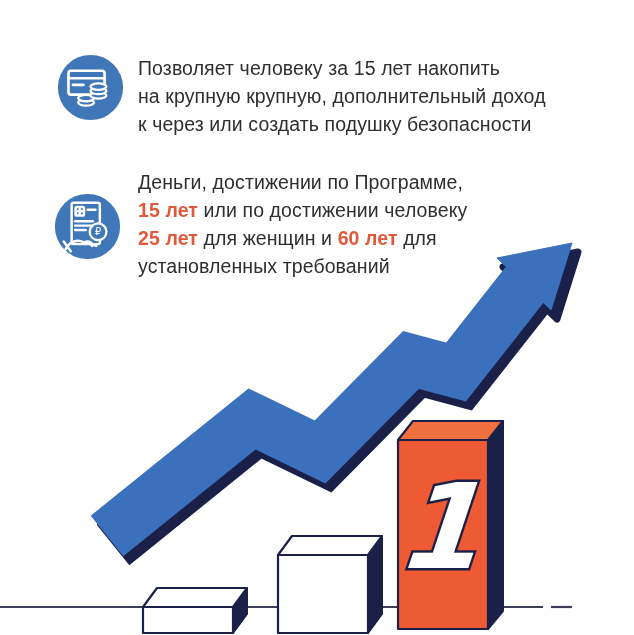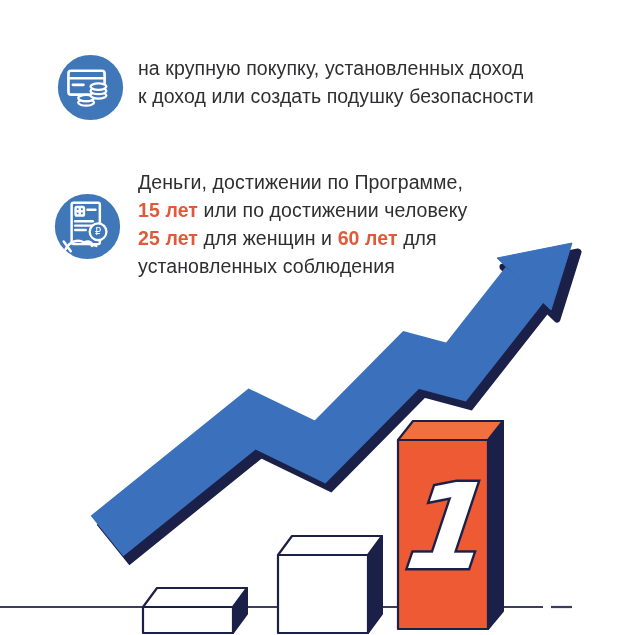--- a/index.html
+++ b/index.html
@@ -100,22 +100,23 @@
     <g stroke-width="2.6">
       <ellipse class="coin" cx="33" cy="55" rx="9" ry="3.6"></ellipse>
       <ellipse class="coin" cx="33" cy="50" rx="9" ry="3.6"></ellipse>
       <ellipse class="coin" cx="47" cy="47" rx="9" ry="3.6"></ellipse>
       <ellipse class="coin" cx="47" cy="42" rx="9" ry="3.6"></ellipse>
       <ellipse class="coin" cx="47" cy="37" rx="9" ry="3.6"></ellipse>
     </g>
   </svg>
 
   <div class="bullet-text t1">
-      <div class="line"><span>на крупную покупку, установленных доход</span></div>
-      <div class="line"><span>к доход или создать подушку безопасности</span></div>
+      <div class="line"><span>Позволяет человеку за 15 лет накопить</span></div>
+      <div class="line"><span>на крупную крупную, дополнительный доход</span></div>
+      <div class="line"><span>к через или создать подушку безопасности</span></div>
     </div>
 
   <svg class="bullet-icon b2" viewBox="0 0 76 76">
     <circle class="icon-bg" cx="38" cy="38" r="37"></circle>
     <g class="wstroke" stroke-width="2.8">
       <rect x="20" y="11" width="32" height="47" rx="2"></rect>
       <rect x="24.5" y="16" width="9.5" height="9.5" rx="1.5"></rect>
       <line x1="29.2" y1="18" x2="29.2" y2="23.5"></line>
       <line x1="26.5" y1="20.7" x2="32" y2="20.7"></line>
       <line x1="38" y1="19" x2="47" y2="19"></line>
@@ -129,16 +130,16 @@
       <path d="M 13,64 C 19,53 28,53 34,56 L 48,60"></path>
       <path d="M 34,56 C 40,53.5 44,56 43,60"></path>
       <path d="M 11,55 L 19,66"></path>
     </g>
   </svg>
 
   <div class="bullet-text t2">
       <div class="line"><span>Деньги, достижении по Программе,</span></div>
       <div class="line"><span class="hl">15 лет</span><span> или по достижении человеку</span></div>
       <div class="line"><span class="hl">25 лет</span><span> для женщин и </span><span class="hl">60 лет</span><span> для</span></div>
-      <div class="line"><span>установленных соблюдения</span></div>
+      <div class="line"><span>установленных требований</span></div>
     </div>
 
 </div>
 
 </body></html>

